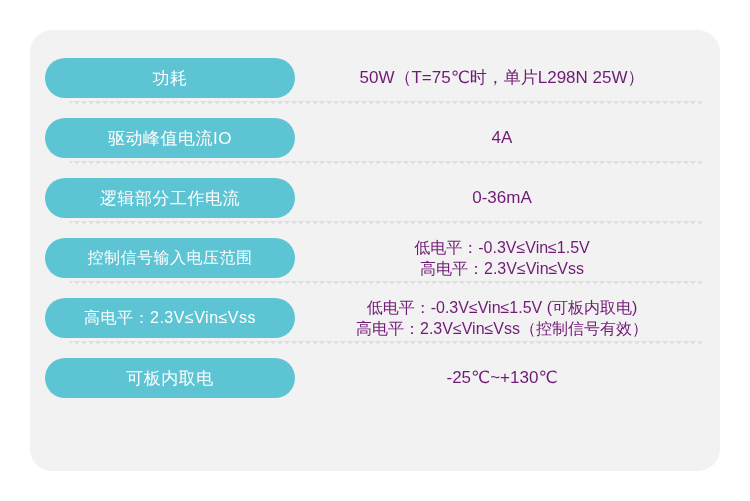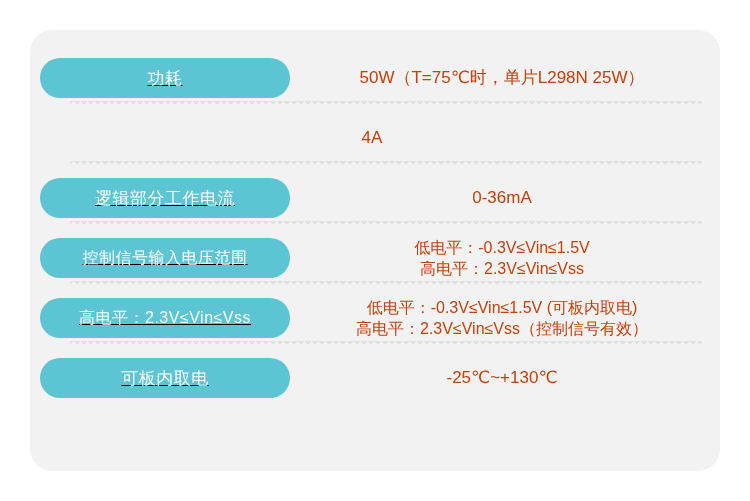--- a/index.html
+++ b/index.html
@@ -34,23 +34,22 @@
     display: flex;
     align-items: center;
     height: 60px;
     flex: 0 0 auto;
   }
 
   .row-label-cell {
     flex: 0 0 260px;
     display: flex;
     align-items: center;
-    justify-content: flex-start;
+    justify-content: center;
     padding-left: 0px;
-    text-decoration: underline;
   }
 
   .label-pill {
     width: 250px;
     height: 40px;
     border-radius: 20px;
     background: #5dc4d4;
     color: #ffffff;
     display: flex;
     align-items: center;
@@ -72,21 +71,21 @@
     align-items: center;
     justify-content: center;
     color: #2f9cac;
     padding-right: 6px;
   }
 
   .value-line {
     font-size: 17px;
     line-height: 22px;
     white-space: nowrap;
-    color: #c2410c;
+    color: #701a75;
   }
   .value-line.two {
     font-size: 16px;
     line-height: 21px;
   }
 
   .zig-sep {
     position: absolute;
     left: 30px;
     right: 8px;
@@ -110,20 +109,23 @@
     <div class="row-label-cell">
       <div class="label-pill">功耗</div>
     </div>
     <div class="row-value-cell">
       <div class="value-line">50W（T=75℃时，单片L298N 25W）</div>
     </div>
     <div class="zig-sep"></div>
   </div>
 
   <div class="spec-row">
+    <div class="row-label-cell">
+      <div class="label-pill">驱动峰值电流IO</div>
+    </div>
     <div class="row-value-cell">
       <div class="value-line">4A</div>
     </div>
     <div class="zig-sep"></div>
   </div>
 
 
   <div class="spec-row">
     <div class="row-label-cell">
       <div class="label-pill">逻辑部分工作电流</div>

